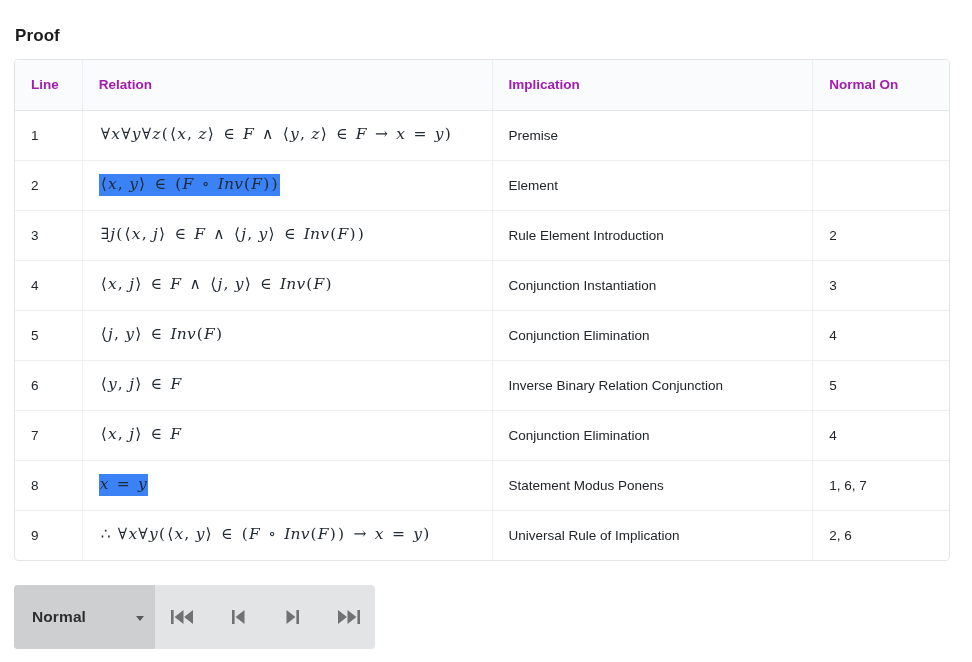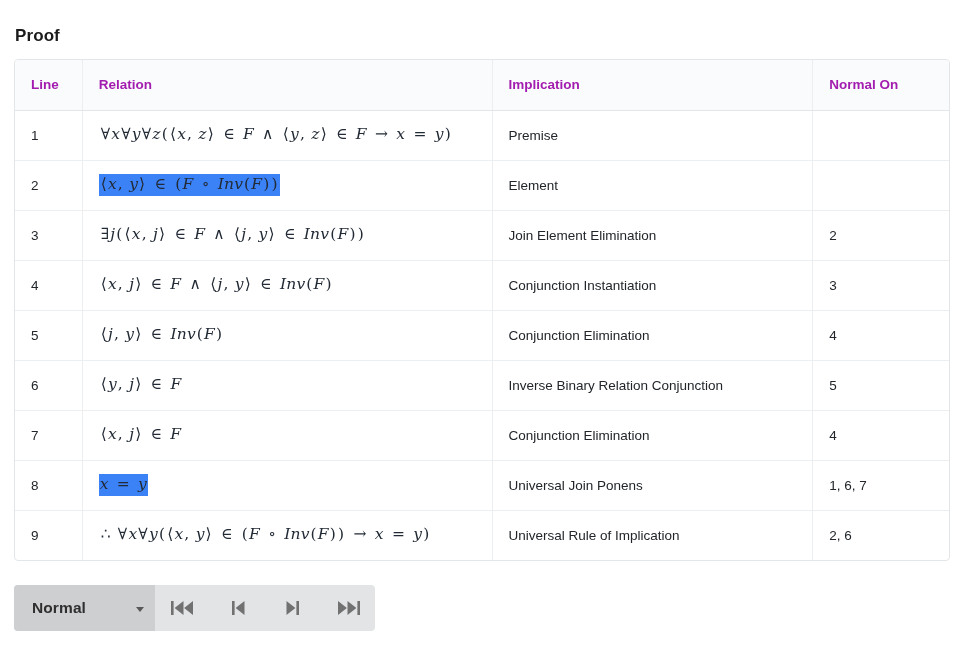--- a/index.html
+++ b/index.html
@@ -105,21 +105,21 @@
 
   
   .controls {
     position: absolute;
     left: 14px;
     top: 585px;
     display: flex;
     align-items: stretch;
     background: #e2e4e6;
     border-radius: 4px;
-    height: 46px;
+    height: 64px;
     width: 361px;
     overflow: hidden;
   }
   .speed-select {
     background: #cdcfd1;
     display: flex;
     align-items: center;
     justify-content: space-between;
     width: 141px;
     box-sizing: border-box;
@@ -190,21 +190,21 @@
           </tr>
           <tr>
             <td><span class="line-no">2</span></td>
             <td><span class="math hl"><span class="tight">⟨</span><i>x</i><span class="tight">,</span> <i>y</i><span class="tight">⟩</span> <span class="op">∈</span> <span class="tight">(</span><i>F</i> <span class="op">∘</span> <i>Inv</i><span class="tight">(</span><i>F</i><span class="tight">)</span><span class="tight">)</span></span></td>
             <td>Element</td>
             <td class="dep-cell"></td>
           </tr>
           <tr>
             <td><span class="line-no">3</span></td>
             <td><span class="math"><span class="tight">∃</span><i>j</i><span class="tight">(</span><span class="tight">⟨</span><i>x</i><span class="tight">,</span> <i>j</i><span class="tight">⟩</span> <span class="op">∈</span> <i>F</i> <span class="op">∧</span> <span class="tight">⟨</span><i>j</i><span class="tight">,</span> <i>y</i><span class="tight">⟩</span> <span class="op">∈</span> <i>Inv</i><span class="tight">(</span><i>F</i><span class="tight">)</span><span class="tight">)</span></span></td>
-            <td>Join Element Elimination</td>
+            <td>Rule Element Introduction</td>
             <td class="dep-cell">2</td>
           </tr>
           <tr>
             <td><span class="line-no">4</span></td>
             <td><span class="math"><span class="tight">⟨</span><i>x</i><span class="tight">,</span> <i>j</i><span class="tight">⟩</span> <span class="op">∈</span> <i>F</i> <span class="op">∧</span> <span class="tight">⟨</span><i>j</i><span class="tight">,</span> <i>y</i><span class="tight">⟩</span> <span class="op">∈</span> <i>Inv</i><span class="tight">(</span><i>F</i><span class="tight">)</span></span></td>
             <td>Conjunction Instantiation</td>
             <td class="dep-cell">3</td>
           </tr>
           <tr>
             <td><span class="line-no">5</span></td>
@@ -220,21 +220,21 @@
           </tr>
           <tr>
             <td><span class="line-no">7</span></td>
             <td><span class="math"><span class="tight">⟨</span><i>x</i><span class="tight">,</span> <i>j</i><span class="tight">⟩</span> <span class="op">∈</span> <i>F</i></span></td>
             <td>Conjunction Elimination</td>
             <td class="dep-cell">4</td>
           </tr>
           <tr>
             <td><span class="line-no">8</span></td>
             <td><span class="math hl"><i>x</i> <span class="op">=</span> <i>y</i></span></td>
-            <td>Universal Join Ponens</td>
+            <td>Statement Modus Ponens</td>
             <td class="dep-cell">1, 6, 7</td>
           </tr>
           <tr>
             <td><span class="line-no">9</span></td>
             <td><span class="math"><span class="tight">∴</span> <span class="tight">∀</span><i>x</i><span class="tight">∀</span><i>y</i><span class="tight">(</span><span class="tight">⟨</span><i>x</i><span class="tight">,</span> <i>y</i><span class="tight">⟩</span> <span class="op">∈</span> <span class="tight">(</span><i>F</i> <span class="op">∘</span> <i>Inv</i><span class="tight">(</span><i>F</i><span class="tight">)</span><span class="tight">)</span> <span class="op">→</span> <i>x</i> <span class="op">=</span> <i>y</i><span class="tight">)</span></span></td>
             <td>Universal Rule of Implication</td>
             <td class="dep-cell">2, 6</td>
           </tr>
         </tbody>
     </table>

